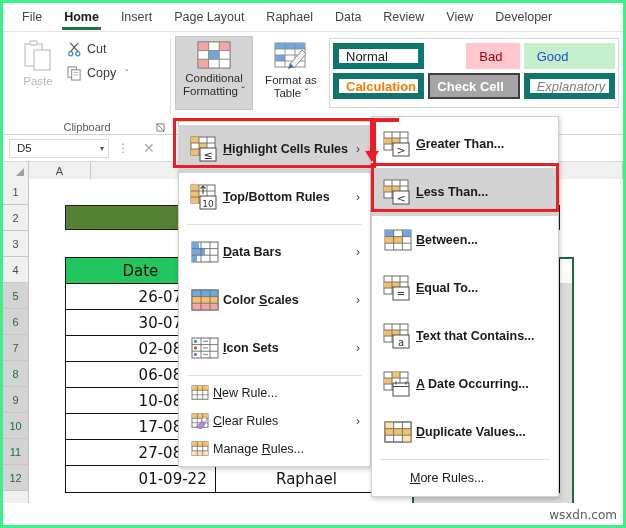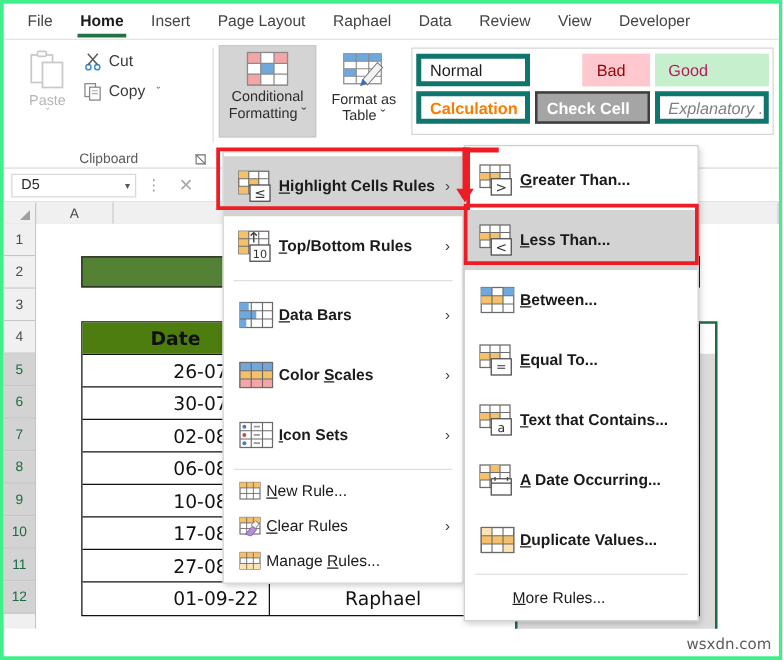--- a/index.html
+++ b/index.html
@@ -107,26 +107,26 @@
     border: 1px solid #d6d6d6; background: #fff;
     padding: 4px 3px;
     display: grid;
     grid-template-columns: 1fr 1fr 1fr;
     grid-template-rows: 26px 26px;
     gap: 4px 4px;
   }
   .sty {
     display: flex; align-items: center;
     font-size: 13px; padding-left: 7px;
-    border: 4px solid #0f766e;
+    border: 6px solid #0f766e;
     white-space: nowrap; overflow: hidden;
   }
   .sty-normal { background: #ffffff; color: #1c1c1c; }
   .sty-bad { background: #ffc7ce; color: #9c0006; border-color: #ffc7ce; margin-left: 38px;}
-  .sty-good { background: #c6efce; color: #be185d; border-color: #c6efce;}
+  .sty-good { background: #c6efce; color: #1d4ed8; border-color: #c6efce;}
   .sty-calc { background: #ffffff; color: #fa7d00; font-weight: bold; }
   .sty-check { background: #a5a5a5; color: #ffffff; font-weight: bold; border: 2px solid #3f3f3f;}
   .sty-expl { background: #ffffff; color: #7f7f7f; font-style: italic; }
 
   
   .fbar {
     position: absolute; top: 132px; left: 0; right: 0; height: 27px;
     background: #ffffff; border-bottom: 1px solid #dadada;
     display: flex; align-items: center;
   }
@@ -202,21 +202,21 @@
     font-family: "DejaVu Sans", sans-serif;
     font-size: 15px; color: #111;
     display: flex; align-items: center;
     border-right: 1px solid #111;
     overflow: hidden; white-space: nowrap;
   }
   .tcell:last-child { border-right: none; }
   .tc-date { width: 150px; justify-content: flex-end; padding-right: 8px; }
   .tc-name { width: 183px; justify-content: center; }
   .tc-amt  { width: 161px; justify-content: center; }
-  .hdr { background: #4d7c0f; font-weight: bold; justify-content: center !important; padding-right:0 !important;}
+  .hdr { background: #22c55e; font-weight: normal; justify-content: center !important; padding-right:0 !important;}
 
   .selbox {
     position: absolute; left: 383px; top: 78px; width: 162px;
     height: 260px; border: 2px solid #1e6b42;
     pointer-events: none;
   }
   .selbox::after {
     content: ""; position: absolute; right: -4px; bottom: -4px;
     width: 6px; height: 6px; background: #1e6b42;
   }

